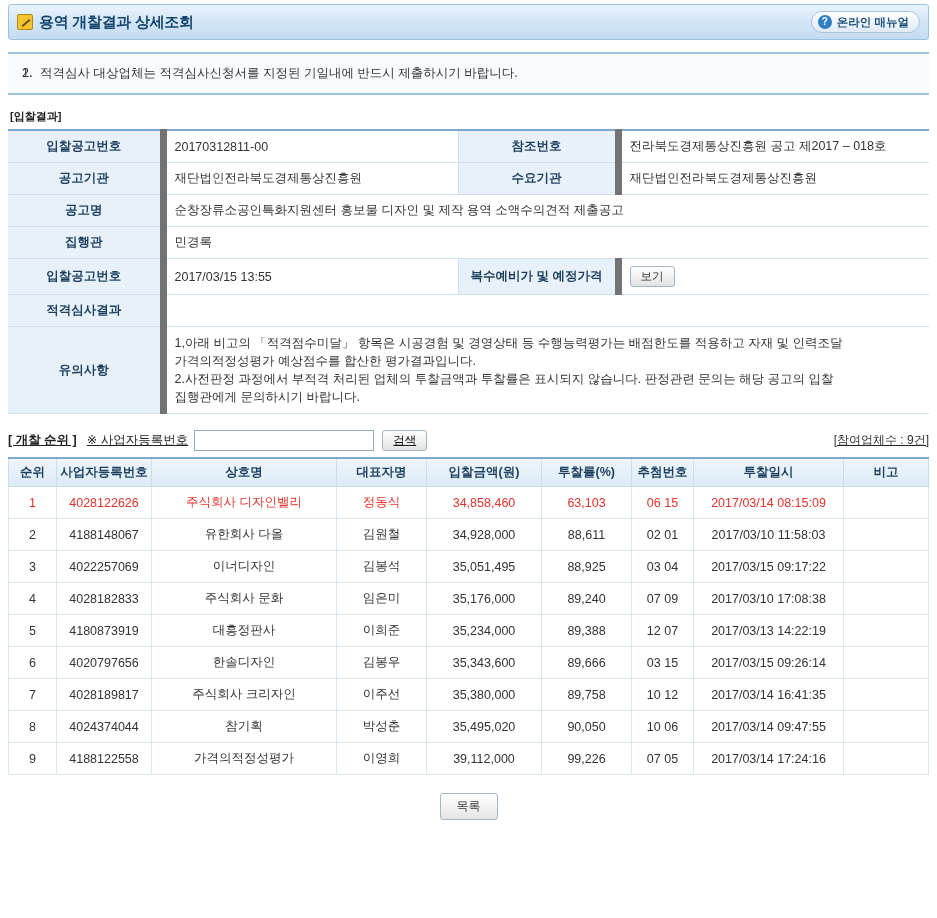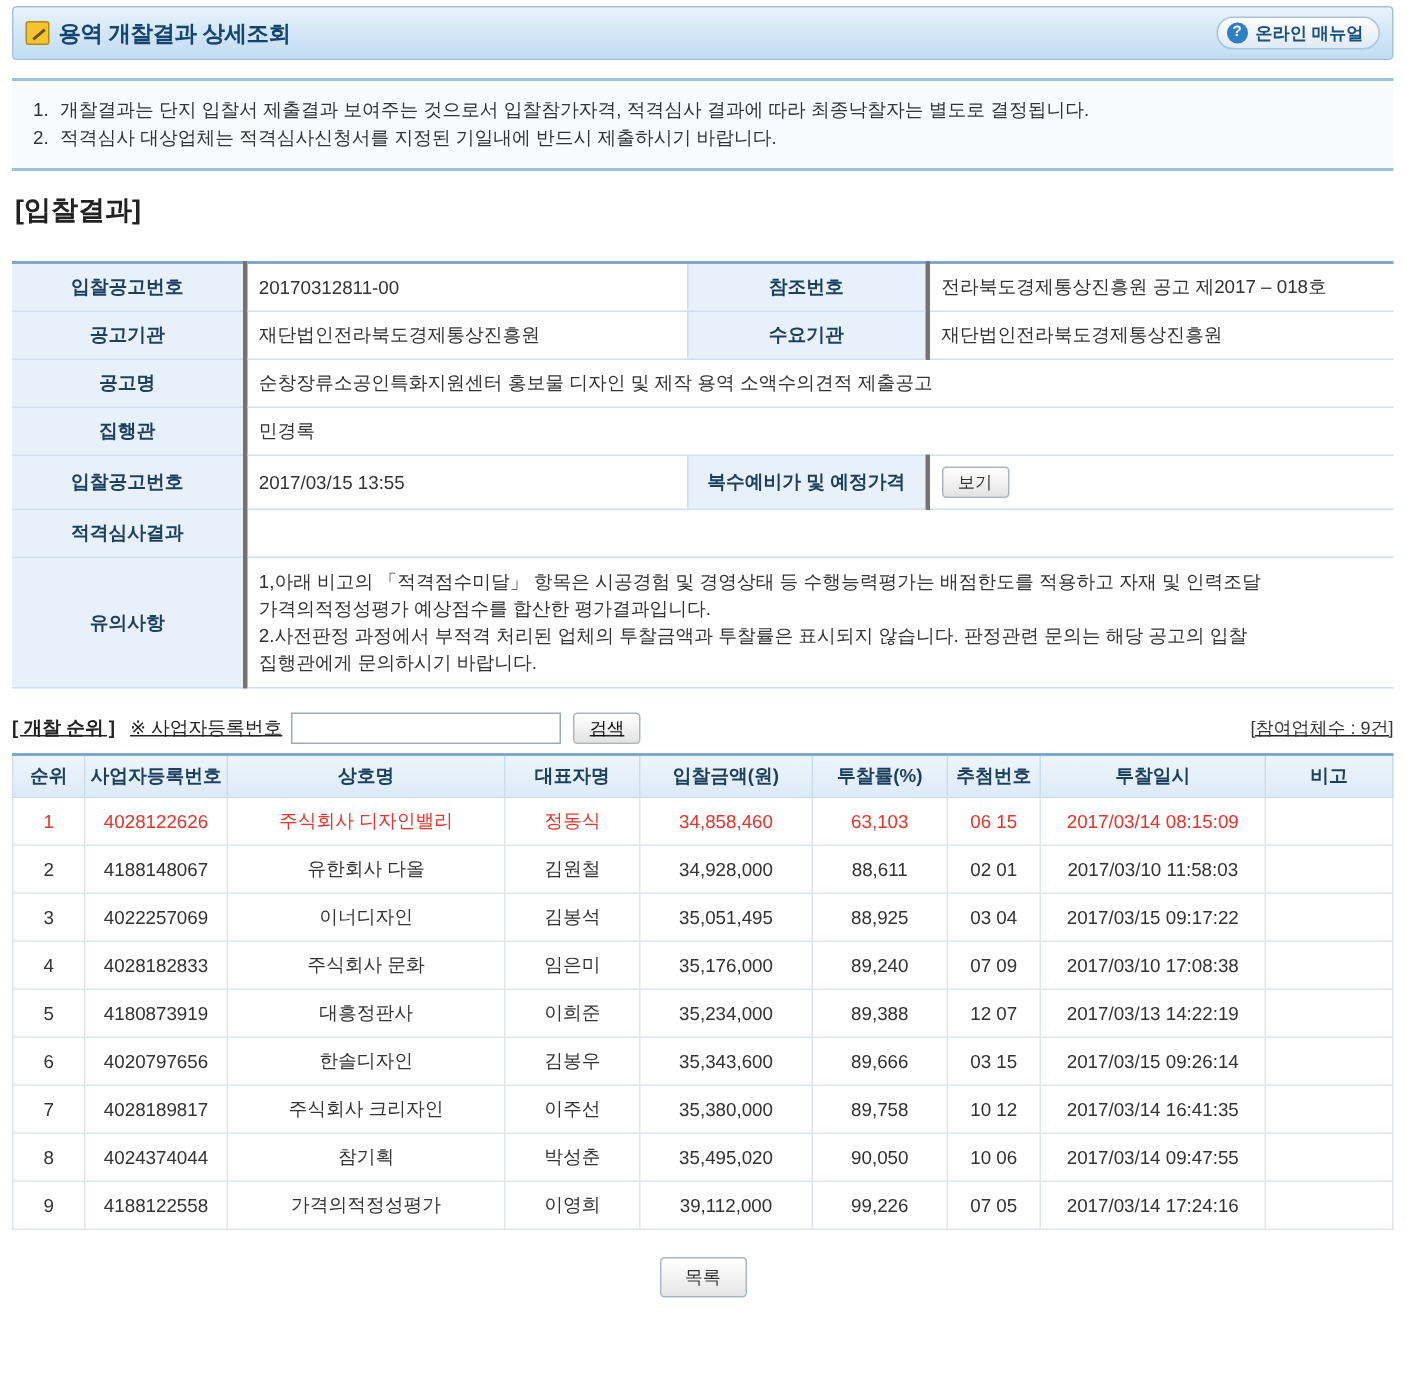--- a/index.html
+++ b/index.html
@@ -71,34 +71,34 @@
   .notice li {
     font-size: 12.5px; color: #333; line-height: 19px;
     padding-left: 22px; position: relative;
   }
   .notice li .num {
     position: absolute; left: 4px; top: 0;
   }
 
   
   .sec-head {
-    margin: 14px 0 22px 2px;
-    font-size: 18px; font-weight: bold; color: #222;
+    margin: 14px 0 5px 2px;
+    font-size: 11px; font-weight: bold; color: #222;
   }
 
   
   table.info {
     width: 100%; border-collapse: collapse;
     border-top: 2px solid #7fa9cc;
     border-bottom: 1px solid #bcd3e6;
   }
   table.info th {
     background: #e8f1f9;
     border: 1px solid #cfe0ee;
-    border-left: none; border-right: 3px solid #737373;
+    border-left: none; border-right: 7px solid #737373;
     font-size: 12.5px; font-weight: bold; color: #1d3f5e;
     text-align: center;
     padding: 7px 4px;
     white-space: nowrap;
   }
   table.info td {
     border: 1px solid #cfe0ee;
     border-left: none;
     padding: 7px 8px;
     font-size: 12.5px; color: #333;
@@ -198,21 +198,20 @@
     <div class="manual-btn">
       <span class="q-icon">?</span>
       <span>온라인 매뉴얼</span>
     </div>
   </div>
 
   <div class="notice">
     <ol>
       <li>
         <span class="num">1.</span>
-        <span>개찰결과는 단지 입찰서 제출결과 보여주는 것으로서 입찰참가자격, 적격심사 결과에 따라 최종낙찰자는 별도로 결정됩니다.</span>
       </li>
       <li>
         <span class="num">2.</span>
         <span>적격심사 대상업체는 적격심사신청서를 지정된 기일내에 반드시 제출하시기 바랍니다.</span>
       </li>
     </ol>
   </div>
 
   <div class="sec-head">[입찰결과]</div>
 

